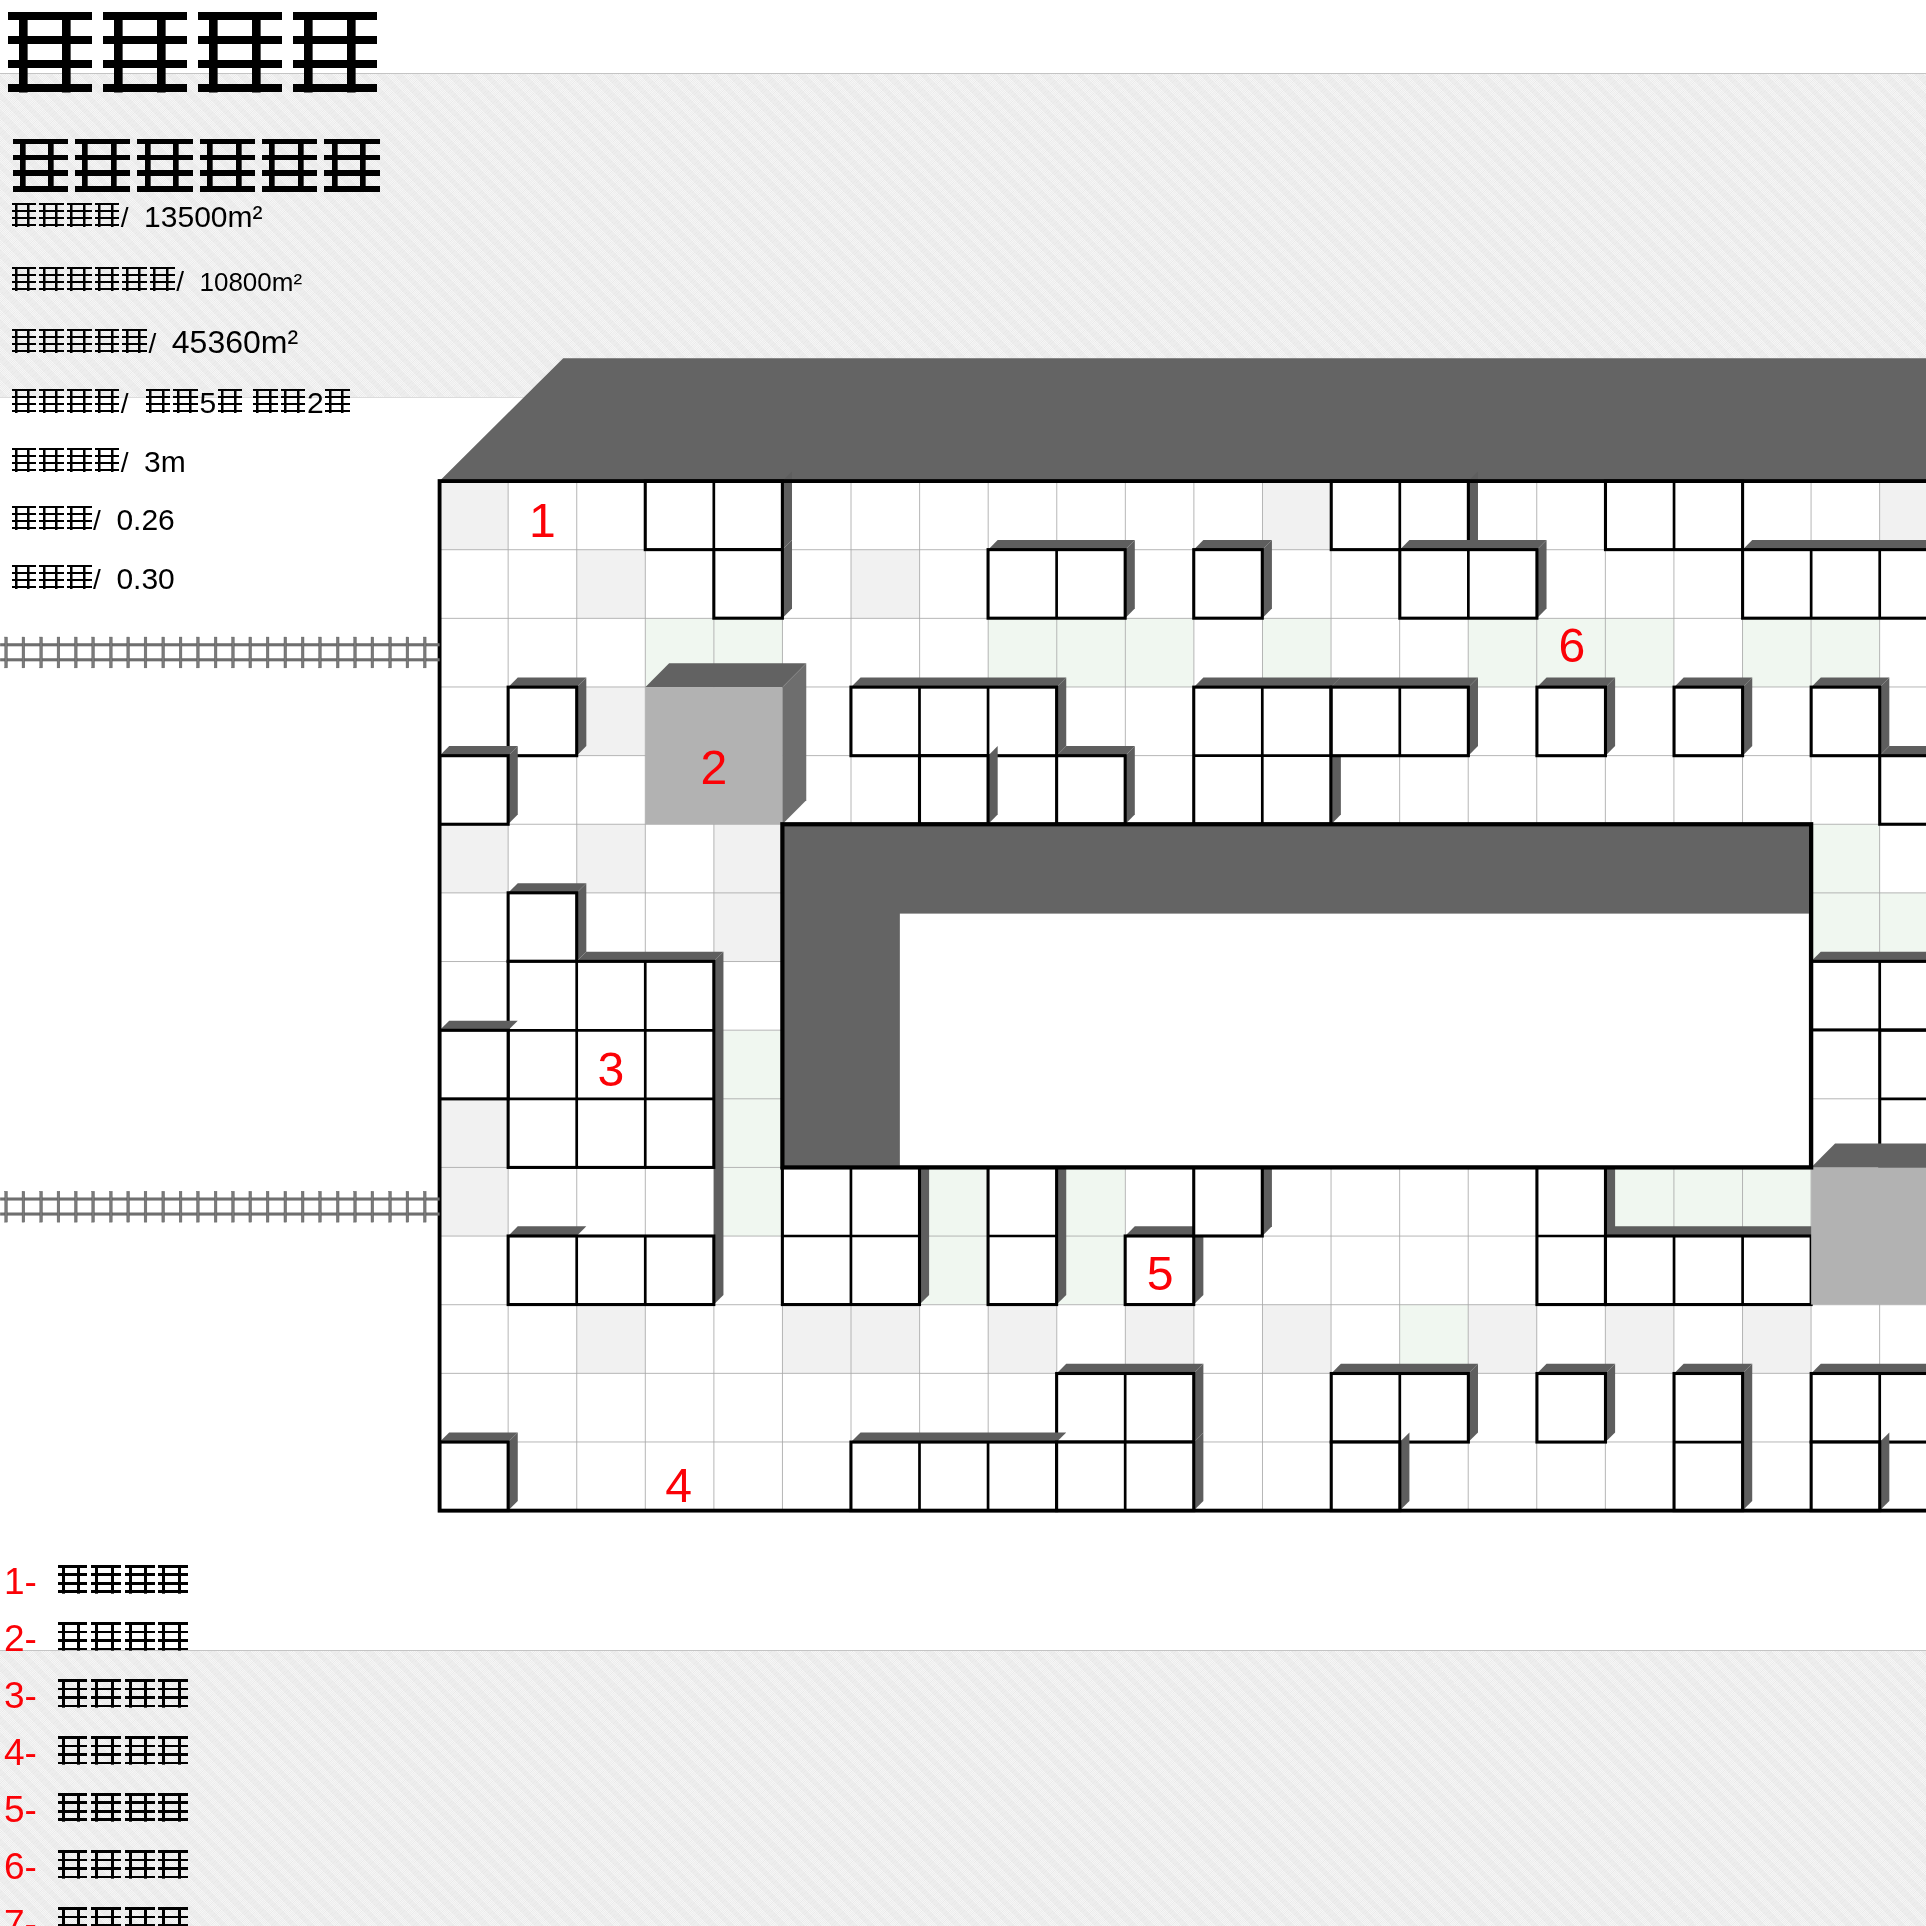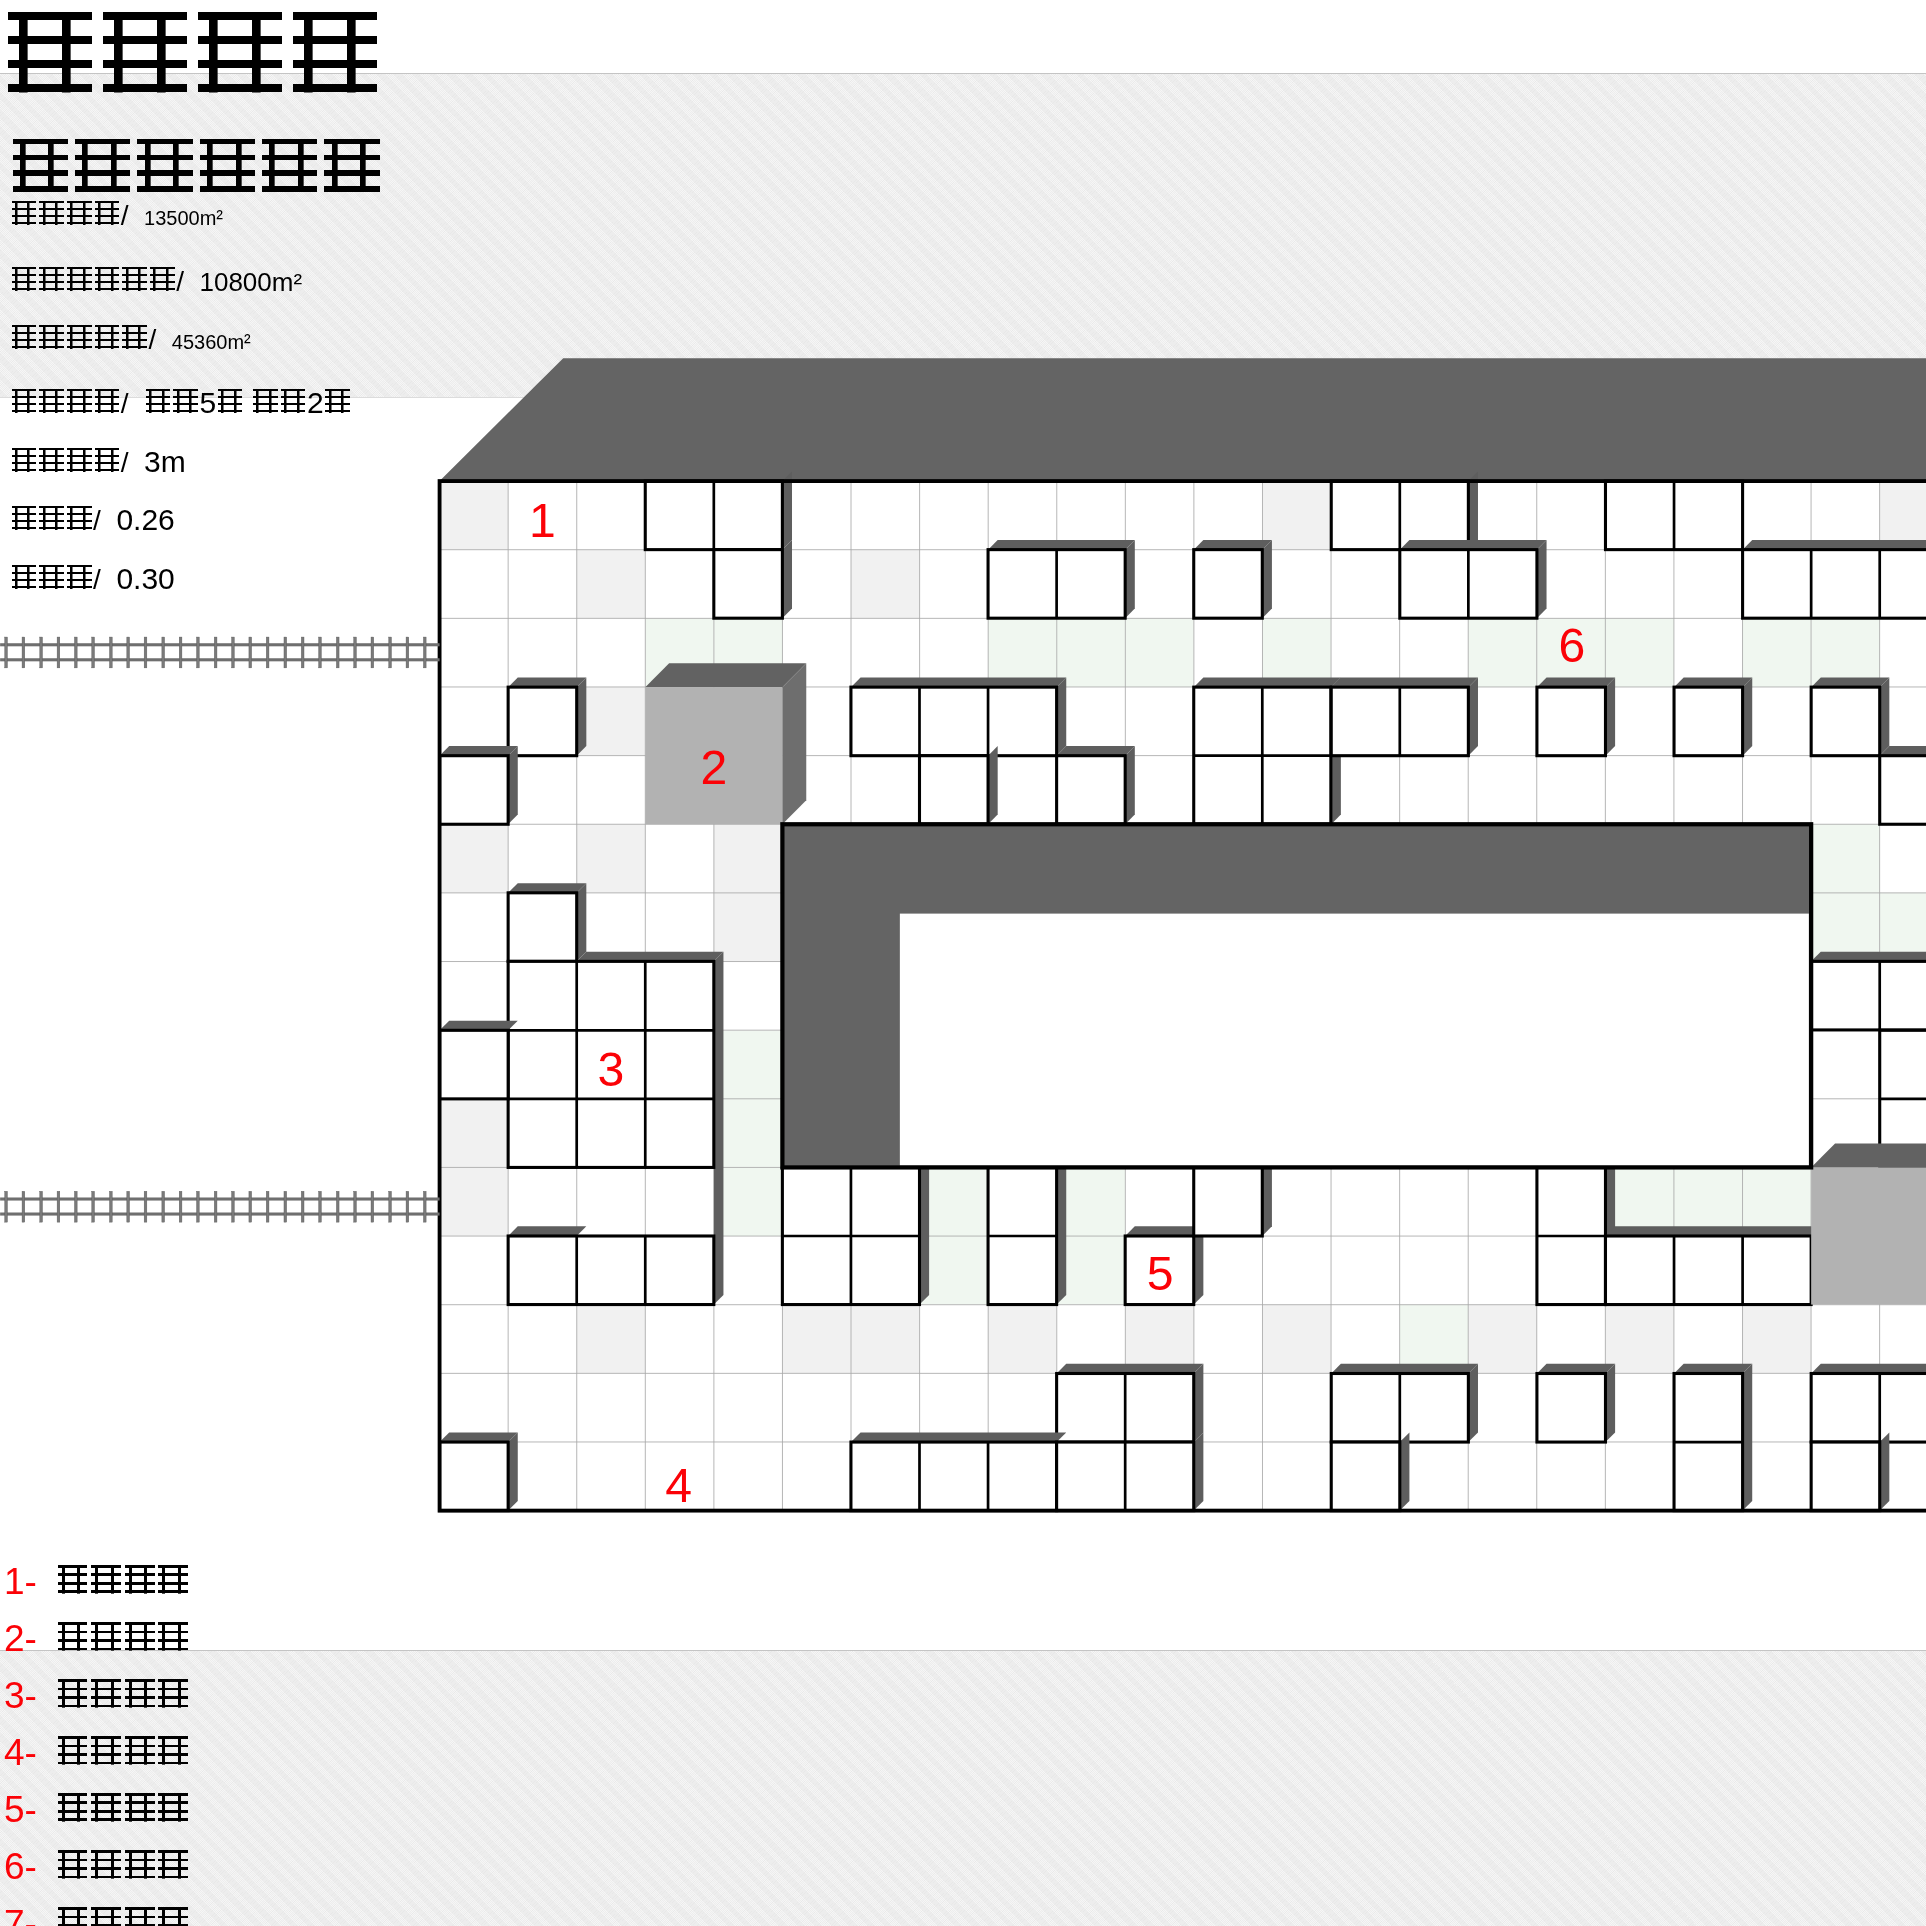--- a/index.html
+++ b/index.html
@@ -362,23 +362,23 @@
 <text x="5863" y="5172" font-size="97" fill="#000" text-anchor="middle" font-family="'Liberation Sans',sans-serif">0</text>
 <text x="6255" y="5172" font-size="97" fill="#000" text-anchor="middle" font-family="'Liberation Sans',sans-serif">12</text>
 <text x="6617" y="5172" font-size="97" fill="#000" text-anchor="middle" font-family="'Liberation Sans',sans-serif">24</text>
 <text x="6650" y="5105" font-size="62" fill="#000" font-family="'Liberation Sans',sans-serif">(M)</text>
 </svg>
 
 <div class="abs" style="left:2.3px;top:4.6px;font-size:96px"><span class="zh"></span><span class="zh"></span><span class="zh"></span><span class="zh"></span></div>
 
 <div class="abs" style="left:9.2px;top:134px;font-size:63px"><span class="zh"></span><span class="zh"></span><span class="zh"></span><span class="zh"></span><span class="zh"></span><span class="zh"></span></div>
 
-<div class="abs" style="left:10px;top:200px;font-size:28px"><span class="zh"></span><span class="zh"></span><span class="zh"></span><span class="zh"></span>/&nbsp; <span style="font-size:20px">13500m²</span></div>
+<div class="abs" style="left:10px;top:200px;font-size:28px"><span class="zh"></span><span class="zh"></span><span class="zh"></span><span class="zh"></span>/&nbsp; <span style="font-size:30px">13500m²</span></div>
 <div class="abs" style="left:10px;top:266px;font-size:28px"><span class="zh"></span><span class="zh"></span><span class="zh"></span><span class="zh"></span><span class="zh"></span><span class="zh"></span>/&nbsp; <span style="font-size:26px">10800m²</span></div>
-<div class="abs" style="left:10px;top:324px;font-size:28px"><span class="zh"></span><span class="zh"></span><span class="zh"></span><span class="zh"></span><span class="zh"></span>/&nbsp; <span style="font-size:20px">45360m²</span></div>
+<div class="abs" style="left:10px;top:324px;font-size:28px"><span class="zh"></span><span class="zh"></span><span class="zh"></span><span class="zh"></span><span class="zh"></span>/&nbsp; <span style="font-size:32px">45360m²</span></div>
 <div class="abs" style="left:10px;top:386px;font-size:28px"><span class="zh"></span><span class="zh"></span><span class="zh"></span><span class="zh"></span>/&nbsp; <span class="zh"></span><span class="zh"></span><span style="font-size:30px">5</span><span class="zh"></span>&nbsp;<span class="zh"></span><span class="zh"></span><span style="font-size:30px">2</span><span class="zh"></span></div>
 <div class="abs" style="left:10px;top:445px;font-size:28px"><span class="zh"></span><span class="zh"></span><span class="zh"></span><span class="zh"></span>/&nbsp; <span style="font-size:30px">3m</span></div>
 <div class="abs" style="left:10px;top:503px;font-size:28px"><span class="zh"></span><span class="zh"></span><span class="zh"></span>/&nbsp; <span style="font-size:30px">0.26</span></div>
 <div class="abs" style="left:10px;top:562px;font-size:28px"><span class="zh"></span><span class="zh"></span><span class="zh"></span>/&nbsp; <span style="font-size:30px">0.30</span></div>
 
 <div class="abs" style="left:3.9px;top:1561px;font-size:34px"><span class="red" style="font-size:37px">1-</span>&nbsp; <span class="zh"></span><span class="zh"></span><span class="zh"></span><span class="zh"></span></div>
 <div class="abs" style="left:3.9px;top:1618px;font-size:34px"><span class="red" style="font-size:37px">2-</span>&nbsp; <span class="zh"></span><span class="zh"></span><span class="zh"></span><span class="zh"></span></div>
 <div class="abs" style="left:3.9px;top:1675px;font-size:34px"><span class="red" style="font-size:37px">3-</span>&nbsp; <span class="zh"></span><span class="zh"></span><span class="zh"></span><span class="zh"></span></div>
 <div class="abs" style="left:3.9px;top:1732px;font-size:34px"><span class="red" style="font-size:37px">4-</span>&nbsp; <span class="zh"></span><span class="zh"></span><span class="zh"></span><span class="zh"></span></div>
 <div class="abs" style="left:3.9px;top:1789px;font-size:34px"><span class="red" style="font-size:37px">5-</span>&nbsp; <span class="zh"></span><span class="zh"></span><span class="zh"></span><span class="zh"></span></div>

